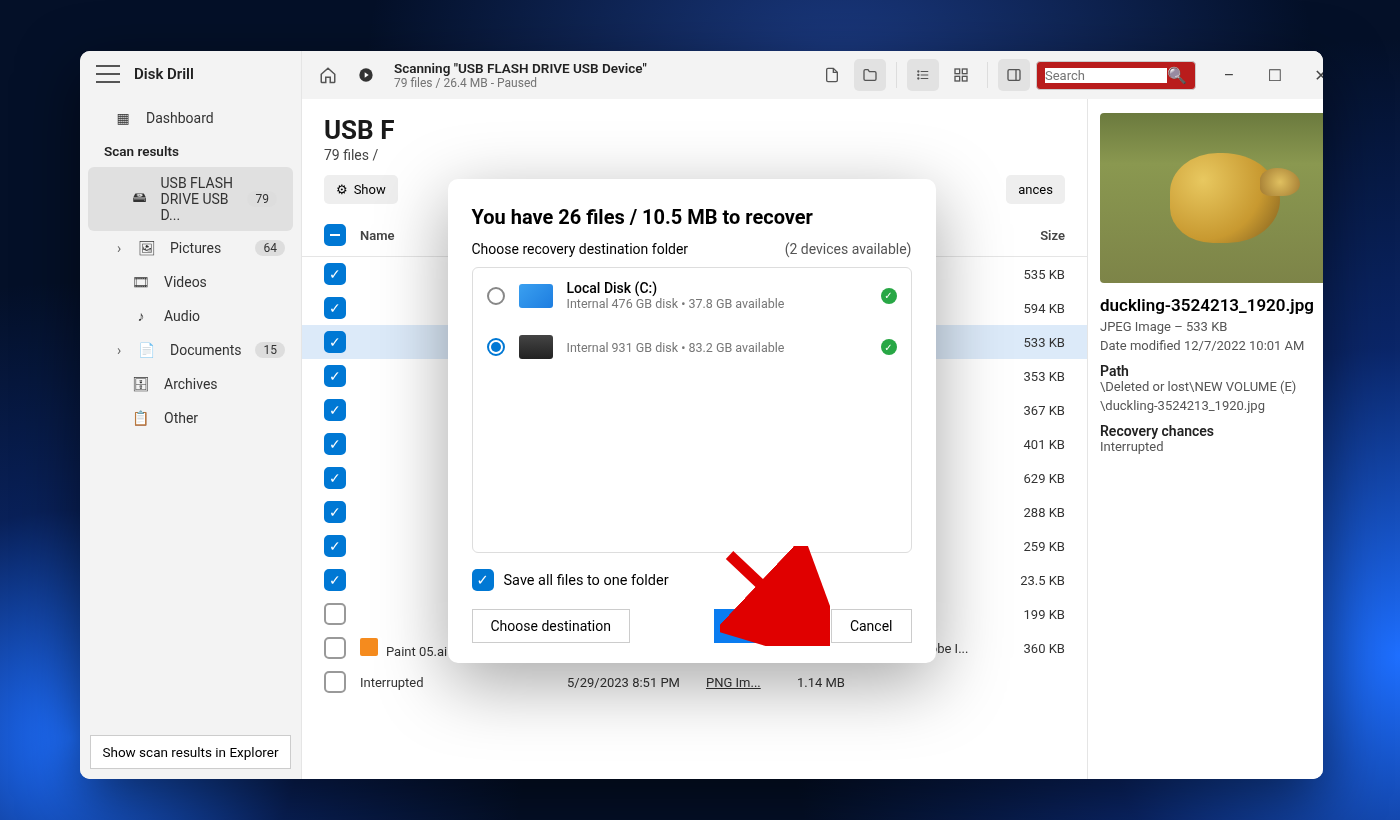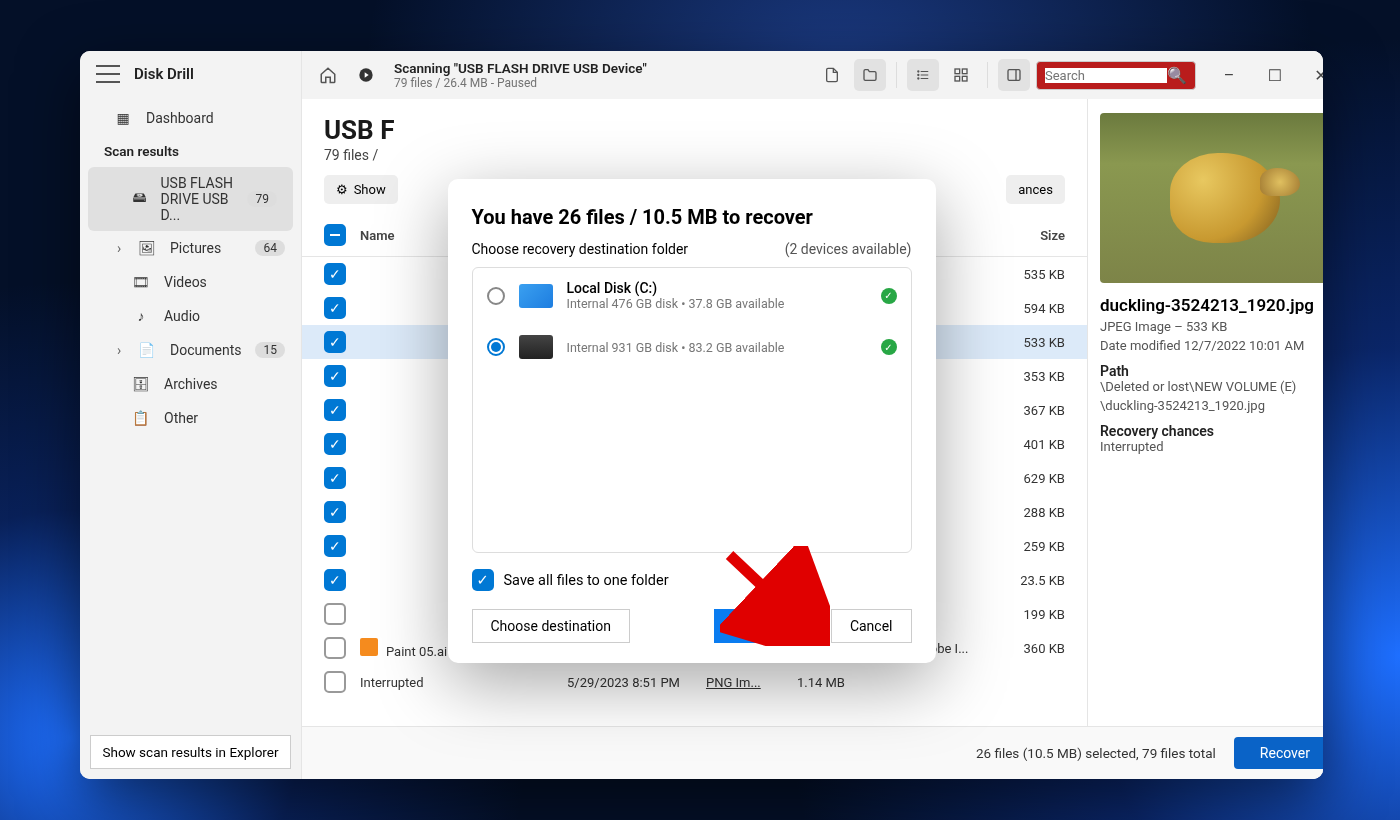--- a/index.html
+++ b/index.html
@@ -362,24 +362,20 @@
           <span>Date modified</span> <span>12/7/2022 10:01 AM</span>
         </div>
         <div class="pv-label">Path</div>
         <div class="pv-line">\Deleted or lost\NEW VOLUME (E)</div>
         <div class="pv-line">\duckling-3524213_1920.jpg</div>
         <div class="pv-label">Recovery chances</div>
         <div class="pv-line">Interrupted</div>
       </div>
     </div>
 
-    <div class="footer">
-      <div class="footer-text">26 files (10.5 MB) selected, 79 files total</div>
-      <button class="recover-btn">Recover</button>
-    </div>
   </div>
 
   <div class="modal-backdrop">
     <div class="modal">
       <h2>You have 26 files / 10.5 MB to recover</h2>
       <div class="dest-row">
         <span>Choose recovery destination folder</span>
         <span class="r">(2 devices available)</span>
       </div>
       <div class="dest-list" id="dest-list">

